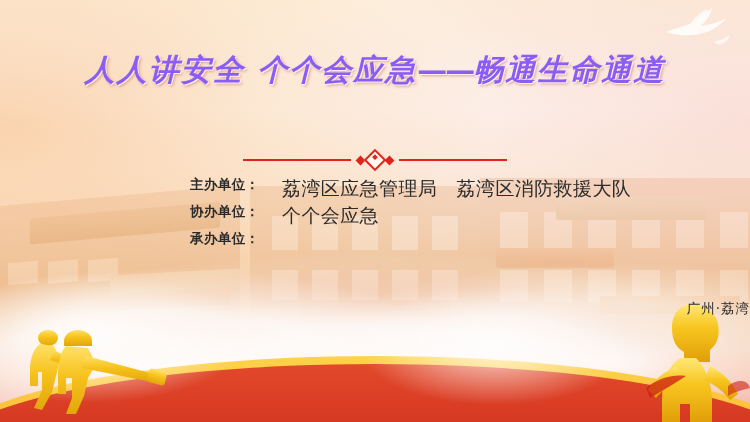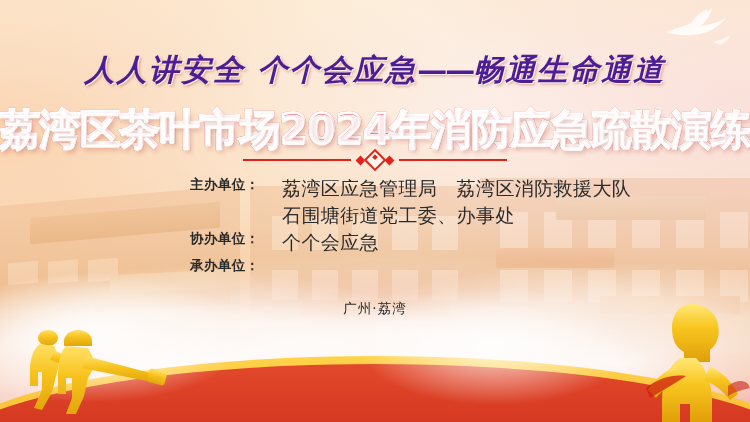--- a/index.html
+++ b/index.html
@@ -69,21 +69,21 @@
 
   
   .content{position:absolute;left:0;top:0;width:750px;height:422px;}
 
   .subtitle{
     position:absolute;top:50px;left:0;width:750px;
     text-align:center;
     font-family:"DejaVu Serif","Liberation Serif",serif;
     font-weight:700;font-style:italic;
     font-size:30px;letter-spacing:2px;
-    color:#4c1d95;
+    color:#8b5cf6;
     text-shadow:
       1px 1px 0 rgba(255,255,255,.85),
       2px 2px 3px rgba(170,30,20,.35);
     white-space:nowrap;
   }
   .subtitle .dash{
     font-style:normal;letter-spacing:-2px;
   }
 
   .maintitle{
@@ -130,21 +130,21 @@
   }
   .org-val{
     font-size:19px;color:#2b2b2b;letter-spacing:.4px;white-space:nowrap;
     font-family:"DejaVu Sans","Liberation Sans",sans-serif;
   }
   .org-val.cont{margin-left:0;}
   .org-row.continuation .org-label{visibility:hidden;}
 
   
   .footer{
-    position:absolute;top:300px;left:0;width:750px;text-align:center;
+    position:absolute;top:300px;left:0;width:750px;text-align:right;
   }
   .footer .place{
     font-size:13.5px;color:#2b2b2b;letter-spacing:1px;
     font-family:"DejaVu Sans","Liberation Sans",sans-serif;margin-bottom:5px;
   }
   .footer .date{
     font-size:13.5px;color:#2b2b2b;letter-spacing:.5px;
     font-family:"DejaVu Sans","Liberation Sans",sans-serif;
   }
 </style>
@@ -257,45 +257,38 @@
     <path d="M6 88 C18 78 34 74 46 76 C34 84 20 92 10 98 Z" fill="rgba(205,32,20,.75)"></path>
     <path d="M88 86 C98 78 108 80 110 88 C102 90 94 92 88 96 Z" fill="rgba(205,32,20,.6)"></path>
   </svg>
 
   <div class="content">
 
     <div class="subtitle">
       <span>人人讲安全  个个会应急</span><span class="dash">——</span><span>畅通生命通道</span>
     </div>
 
-    <div class="maintitle">
-      <span class="maintitle-in">荔湾区茶叶市场2024年消防应急疏散演练</span>
-    </div>
 
     <div class="divider">
       <div class="rule"></div>
       <div class="orn">
         <div class="dia"></div>
         <div class="dia big">
             <i></i>
           </div>
         <div class="dia"></div>
       </div>
       <div class="rule"></div>
     </div>
 
     <div class="orgs">
       <div class="org-row">
         <div class="org-label">主办单位：</div>
         <div class="org-val">荔湾区应急管理局　荔湾区消防救援大队</div>
       </div>
-      <div class="org-row continuation">
-        <div class="org-label">主办单位：</div>
-        <div class="org-val cont">石围塘街道党工委、办事处</div>
-      </div>
       <div class="org-row">
         <div class="org-label">协办单位：</div>
         <div class="org-val">个个会应急</div>
       </div>
       <div class="org-row">
         <div class="org-label">承办单位：</div>
       </div>
     </div>
 
     <div class="footer">

